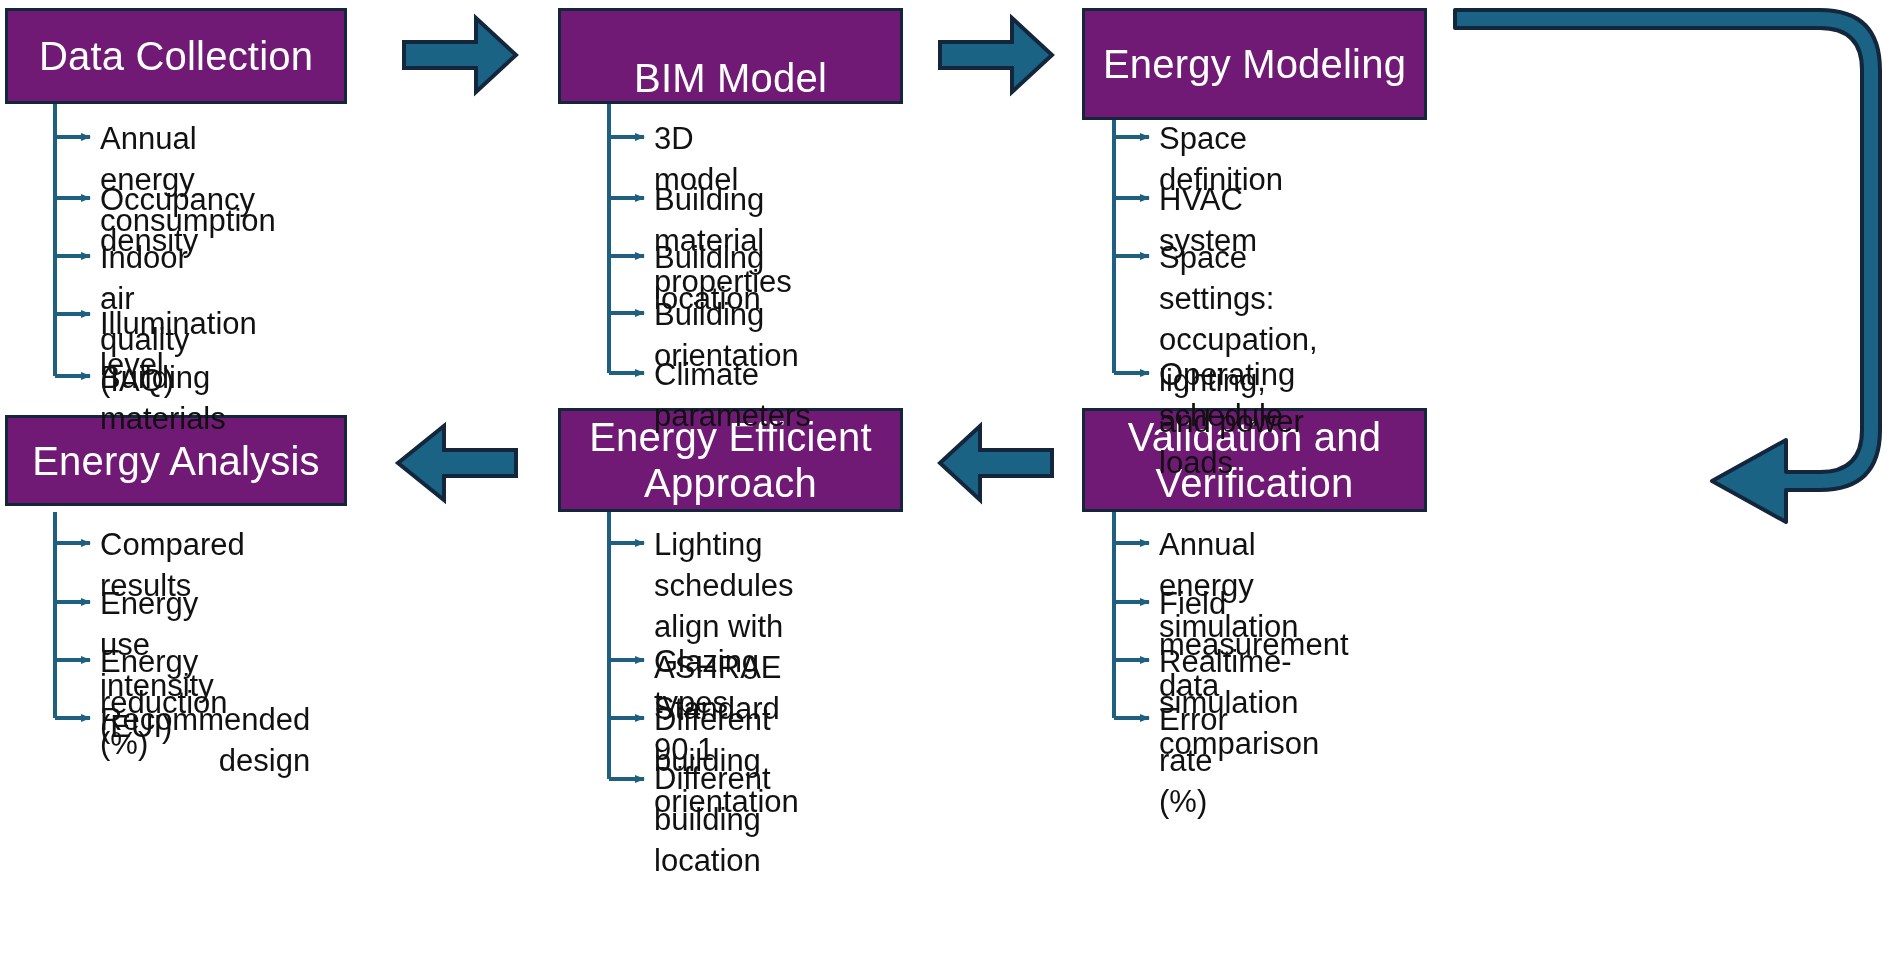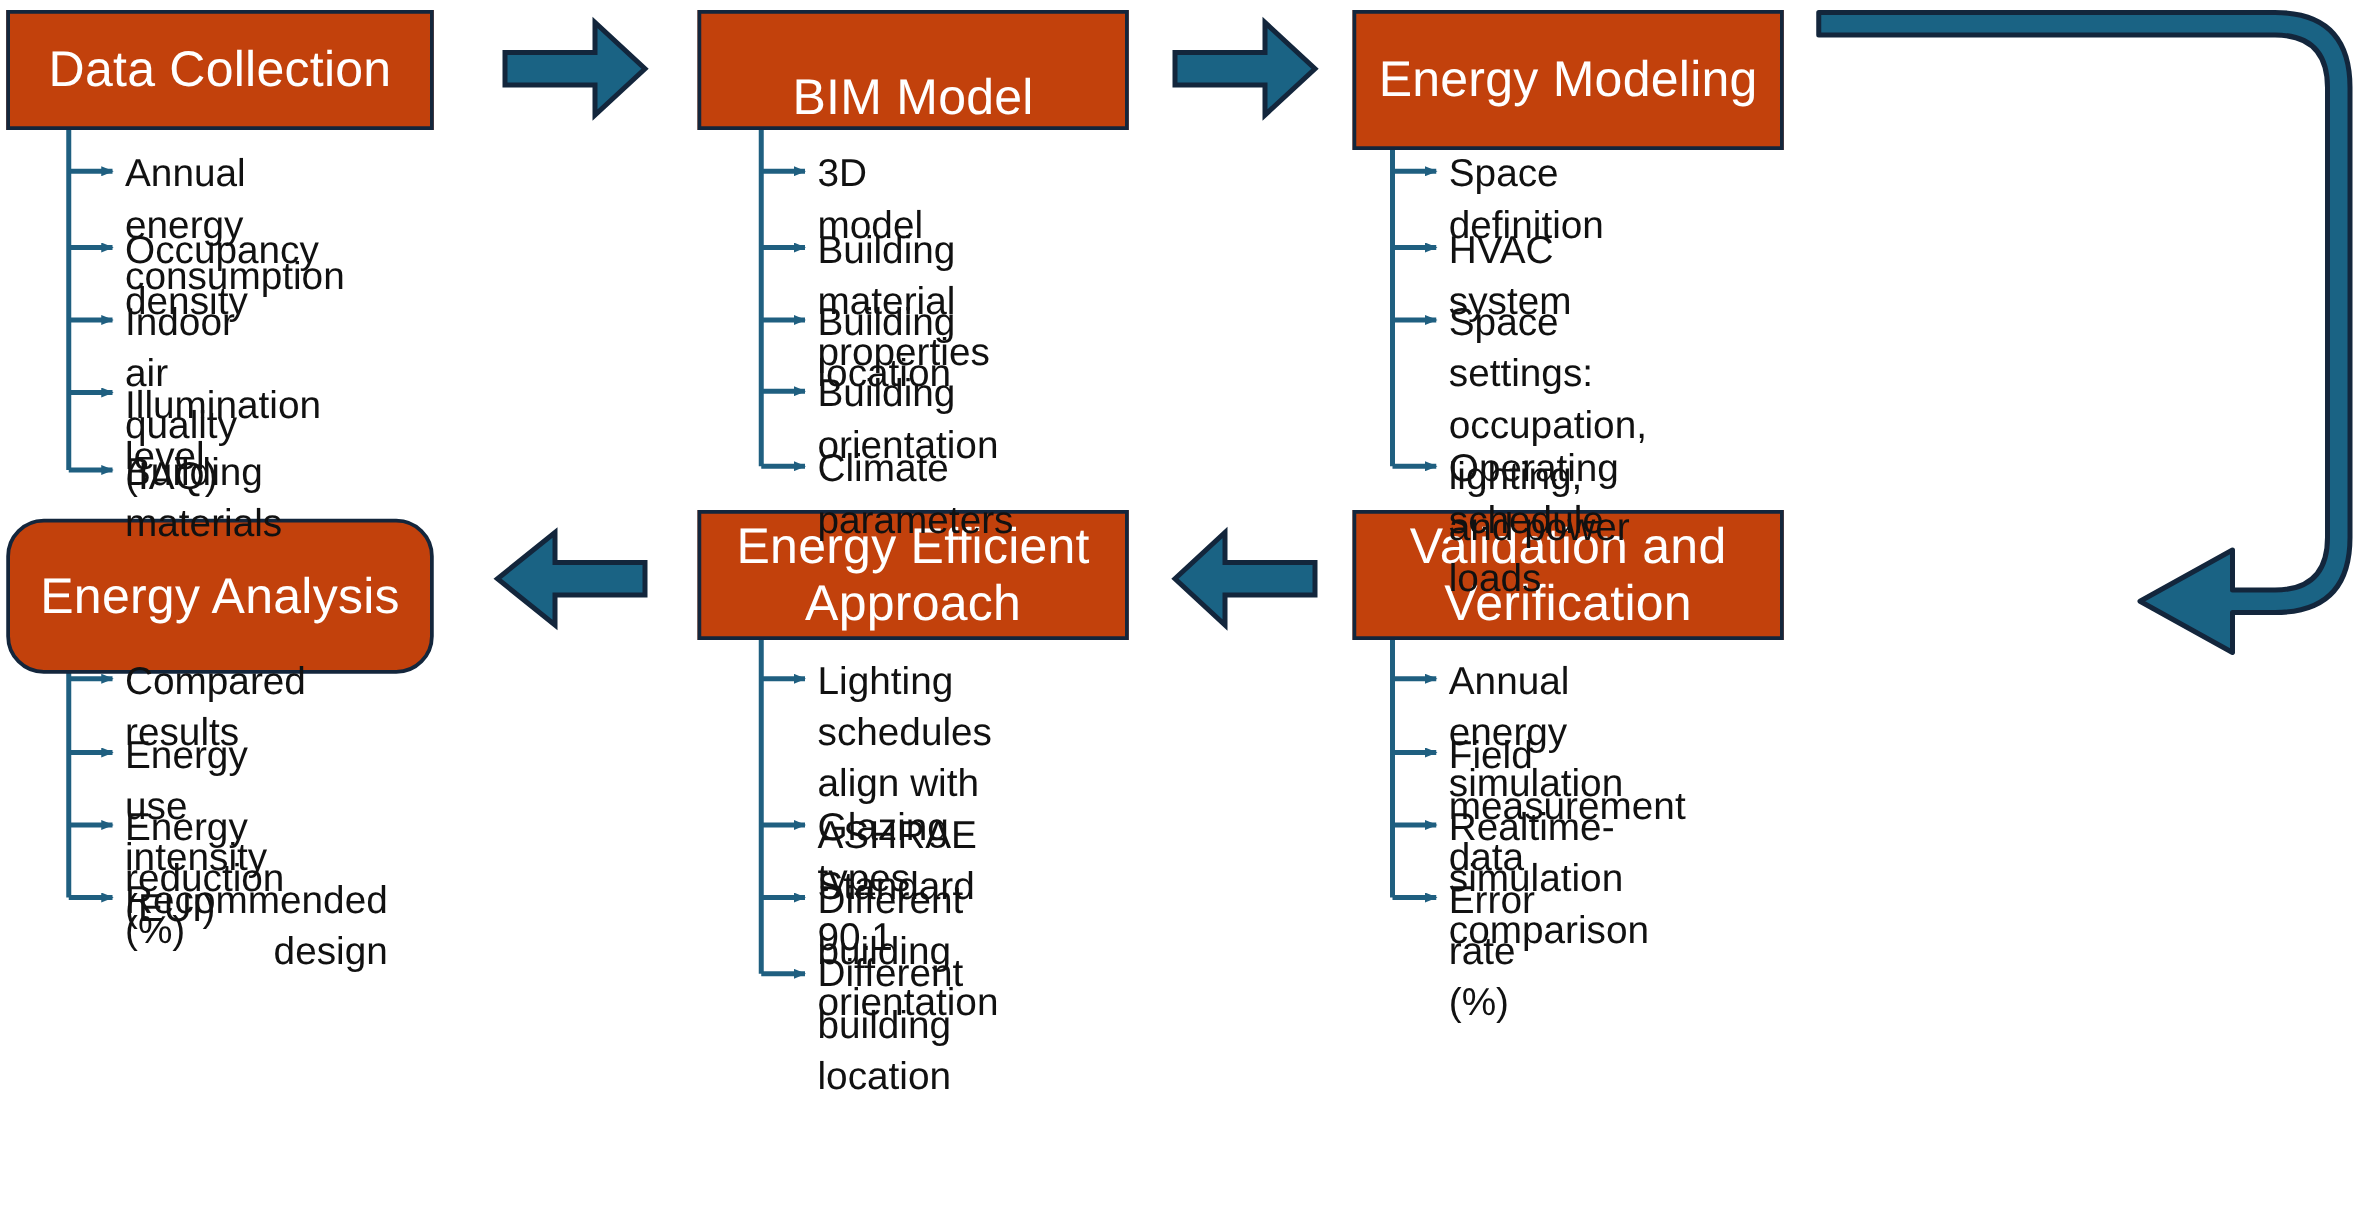--- a/index.html
+++ b/index.html
@@ -1,20 +1,20 @@
 <!DOCTYPE html>
 <html><head>
 <meta charset="utf-8">
 <style>
   html,body{margin:0;padding:0;background:#ffffff;}
   body{width:1900px;height:966px;position:relative;overflow:hidden;
        font-family:"Liberation Sans","DejaVu Sans",sans-serif;}
   #stage{position:absolute;left:0;top:0;width:1900px;height:966px;}
 
-  .box{position:absolute;background:#c2410c;border:3px solid #13263C;
+  .box{position:absolute;background:#701a75;border:3px solid #13263C;
        box-sizing:border-box;display:flex;align-items:center;justify-content:center;
        text-align:center;color:#ffffff;font-size:40px;line-height:1.15;
        letter-spacing:.2px;}
   .box span{display:block;padding:0 10px;}
   .bullets{position:absolute;}
   .bullet{position:absolute;font-size:31px;color:#111111;line-height:1.32;
           white-space:pre-line;}
 
   svg.lines{position:absolute;left:0;top:0;width:1900px;height:966px;
             pointer-events:none;}
@@ -111,21 +111,21 @@
   </div>
 
   <div class="box" style="left:558px;top:8px;width:345px;height:96px;align-items:flex-end;">
     <span>BIM Model</span>
   </div>
 
   <div class="box" style="left:1082px;top:8px;width:345px;height:112px;">
     <span>Energy Modeling</span>
   </div>
 
-  <div class="box" style="left:5px;top:415px;width:342px;height:124px;border-radius:30px;">
+  <div class="box" style="left:5px;top:415px;width:342px;height:91px;">
     <span>Energy Analysis</span>
   </div>
 
   <div class="box" style="left:558px;top:408px;width:345px;height:104px;">
     <span>Energy Efficient Approach</span>
   </div>
 
   <div class="box" style="left:1082px;top:408px;width:345px;height:104px;">
     <span>Validation and Verification</span>
   </div>

